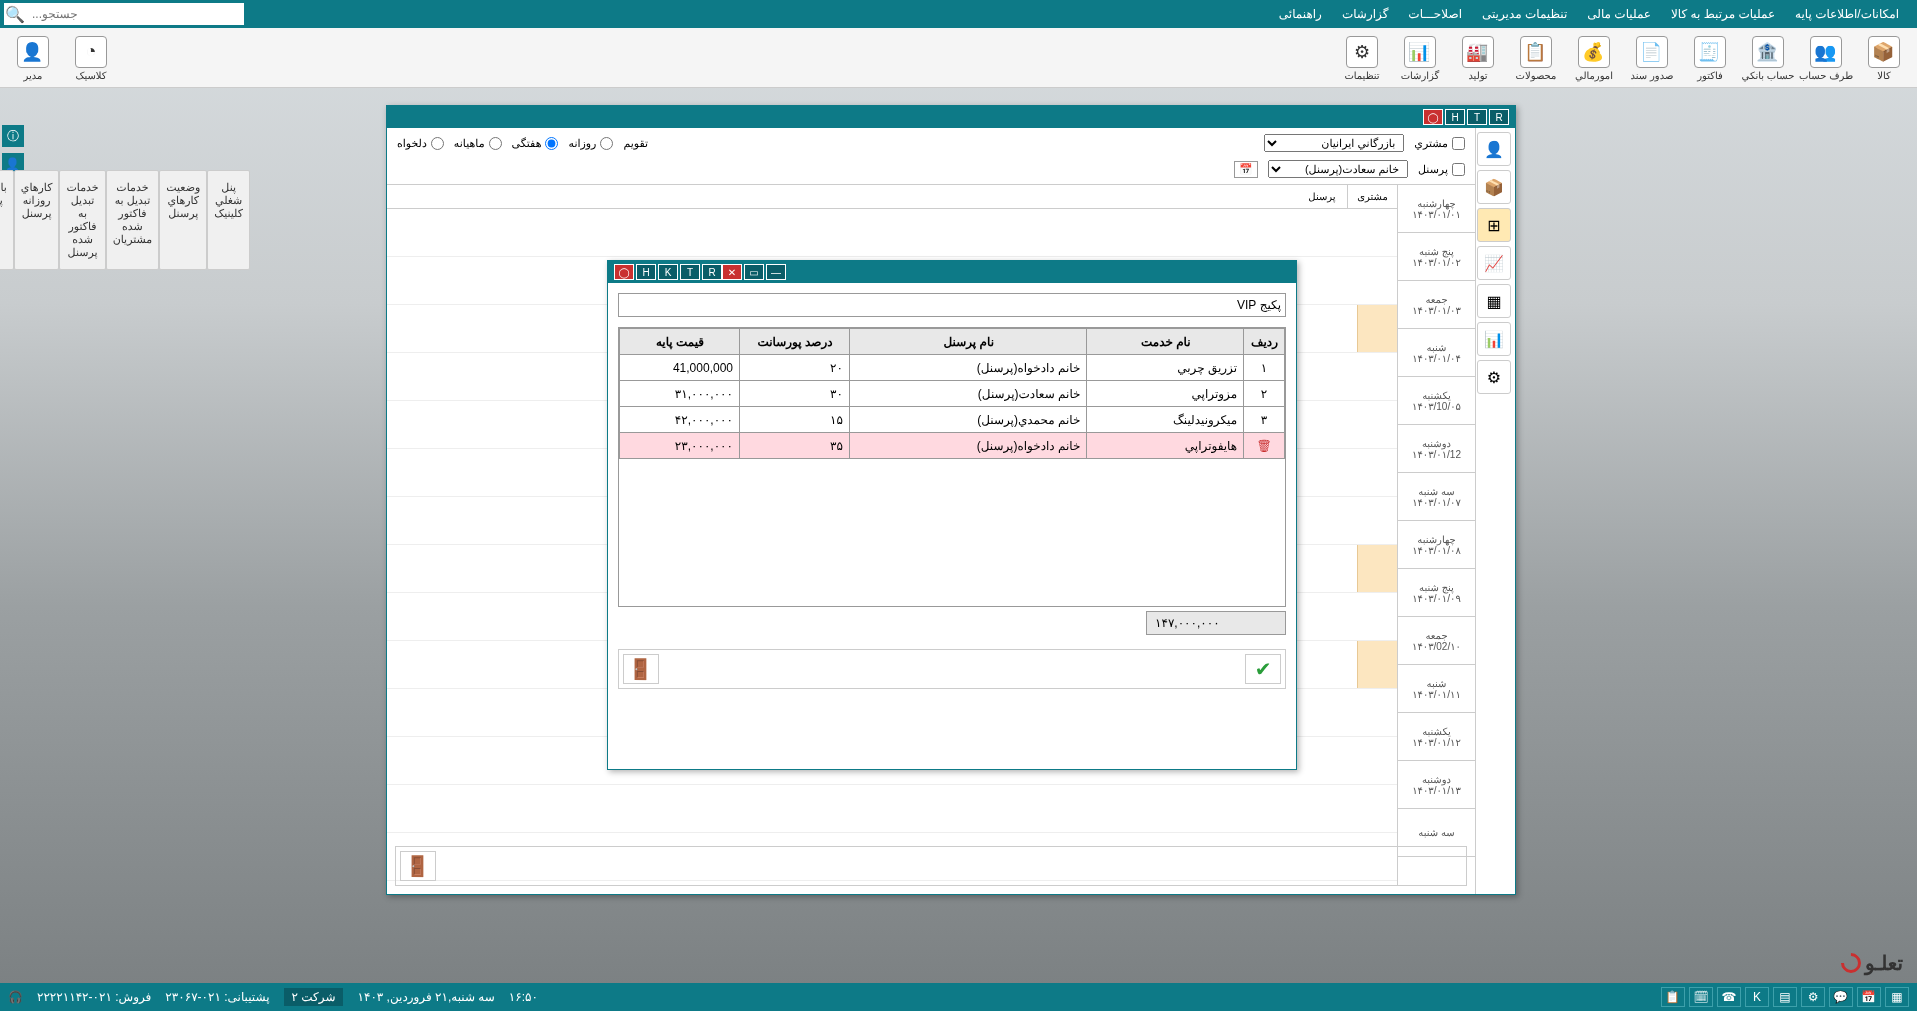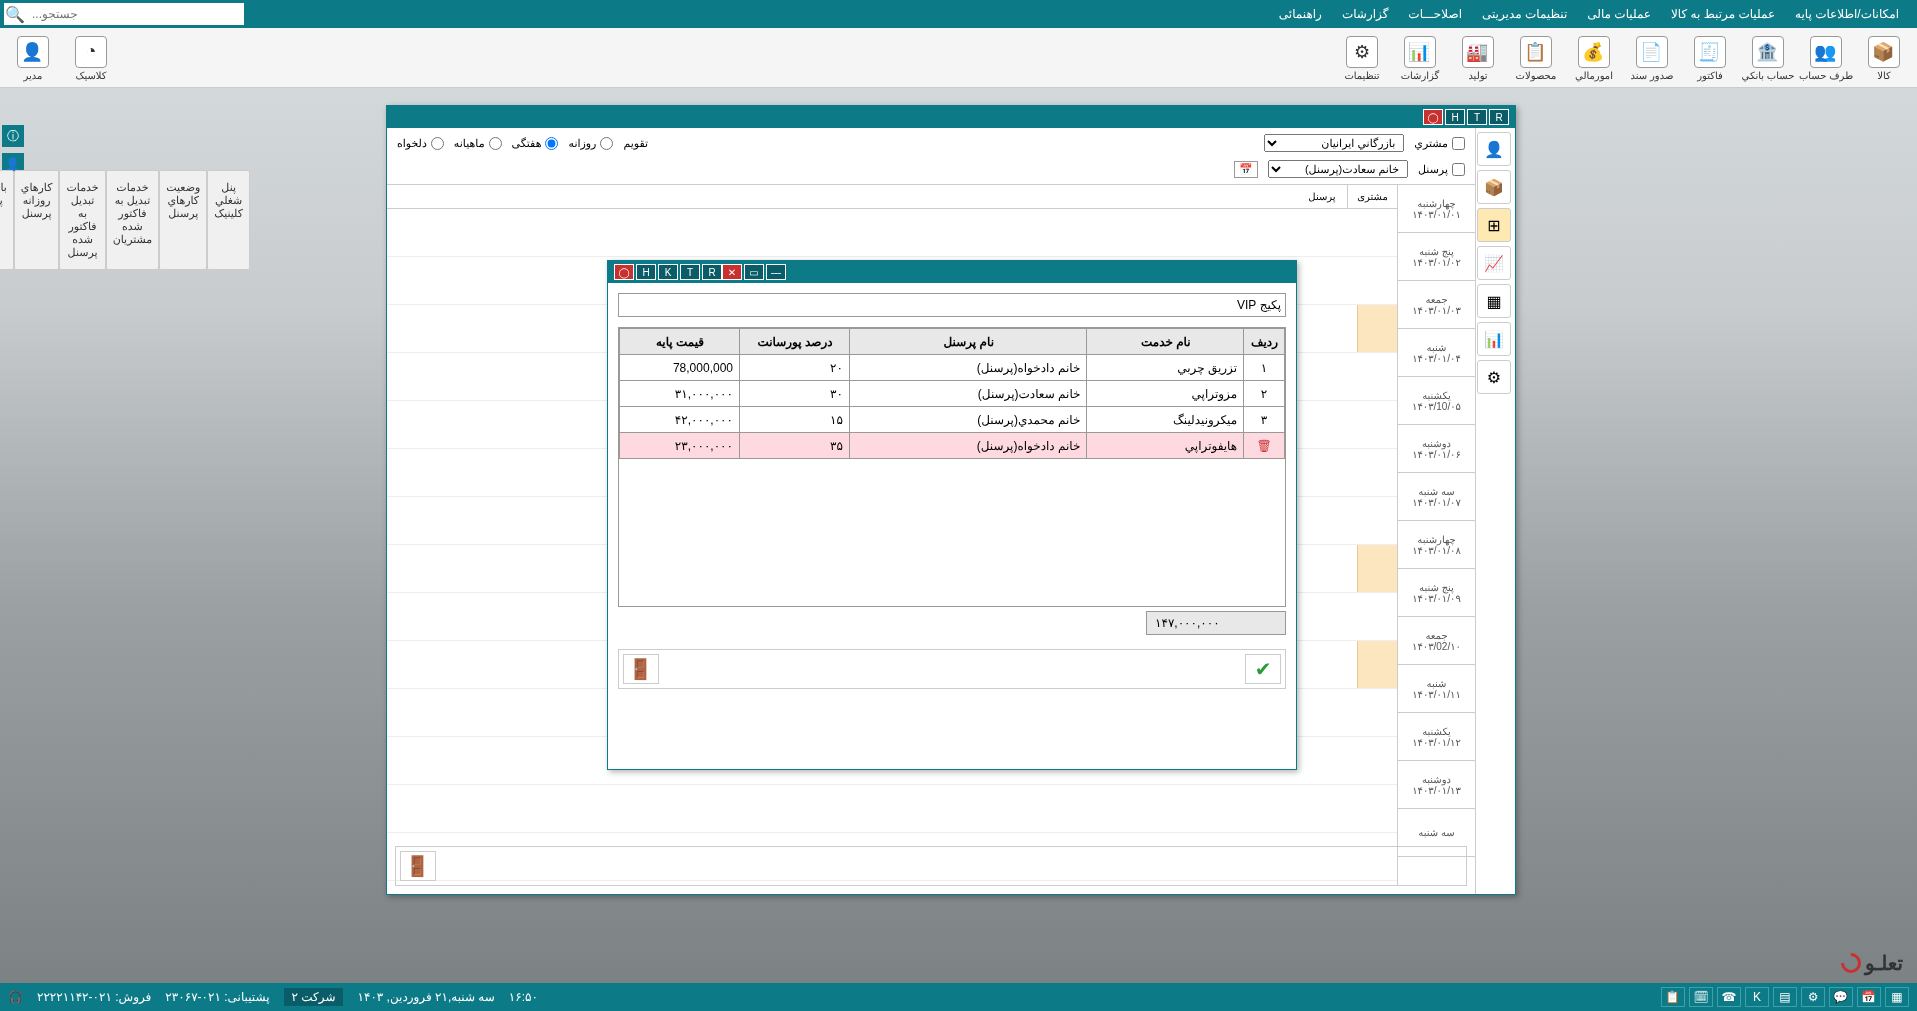--- a/index.html
+++ b/index.html
@@ -247,21 +247,21 @@
             <div class="date-cell">
               <div>شنبه</div>
               <div>۱۴۰۳/۰۱/۰۴</div>
             </div>
             <div class="date-cell">
               <div>یکشنبه</div>
               <div>۱۴۰۳/10/۰۵</div>
             </div>
             <div class="date-cell">
               <div>دوشنبه</div>
-              <div>۱۴۰۳/۰۱/۰۶</div>
+              <div>۱۴۰۳/۰۱/12</div>
             </div>
             <div class="date-cell">
               <div>سه شنبه</div>
               <div>۱۴۰۳/۰۱/۰۷</div>
             </div>
             <div class="date-cell">
               <div>چهارشنبه</div>
               <div>۱۴۰۳/۰۱/۰۸</div>
             </div>
             <div class="date-cell">
@@ -353,21 +353,21 @@
           <th style="width:110px">درصد پورسانت</th>
           <th style="width:120px">قیمت پایه</th>
         </tr>
           </thead>
         <tbody id="pkg-rows">
             <tr>
               <td class="center">۱</td>
               <td>تزريق چربي</td>
               <td>خانم دادخواه(پرسنل)</td>
               <td>۲۰</td>
-              <td>78,000,000</td>
+              <td>41,000,000</td>
             </tr>
             <tr>
               <td class="center">۲</td>
               <td>مزوتراپي</td>
               <td>خانم سعادت(پرسنل)</td>
               <td>۳۰</td>
               <td>۳۱,۰۰۰,۰۰۰</td>
             </tr>
             <tr>
               <td class="center">۳</td>

